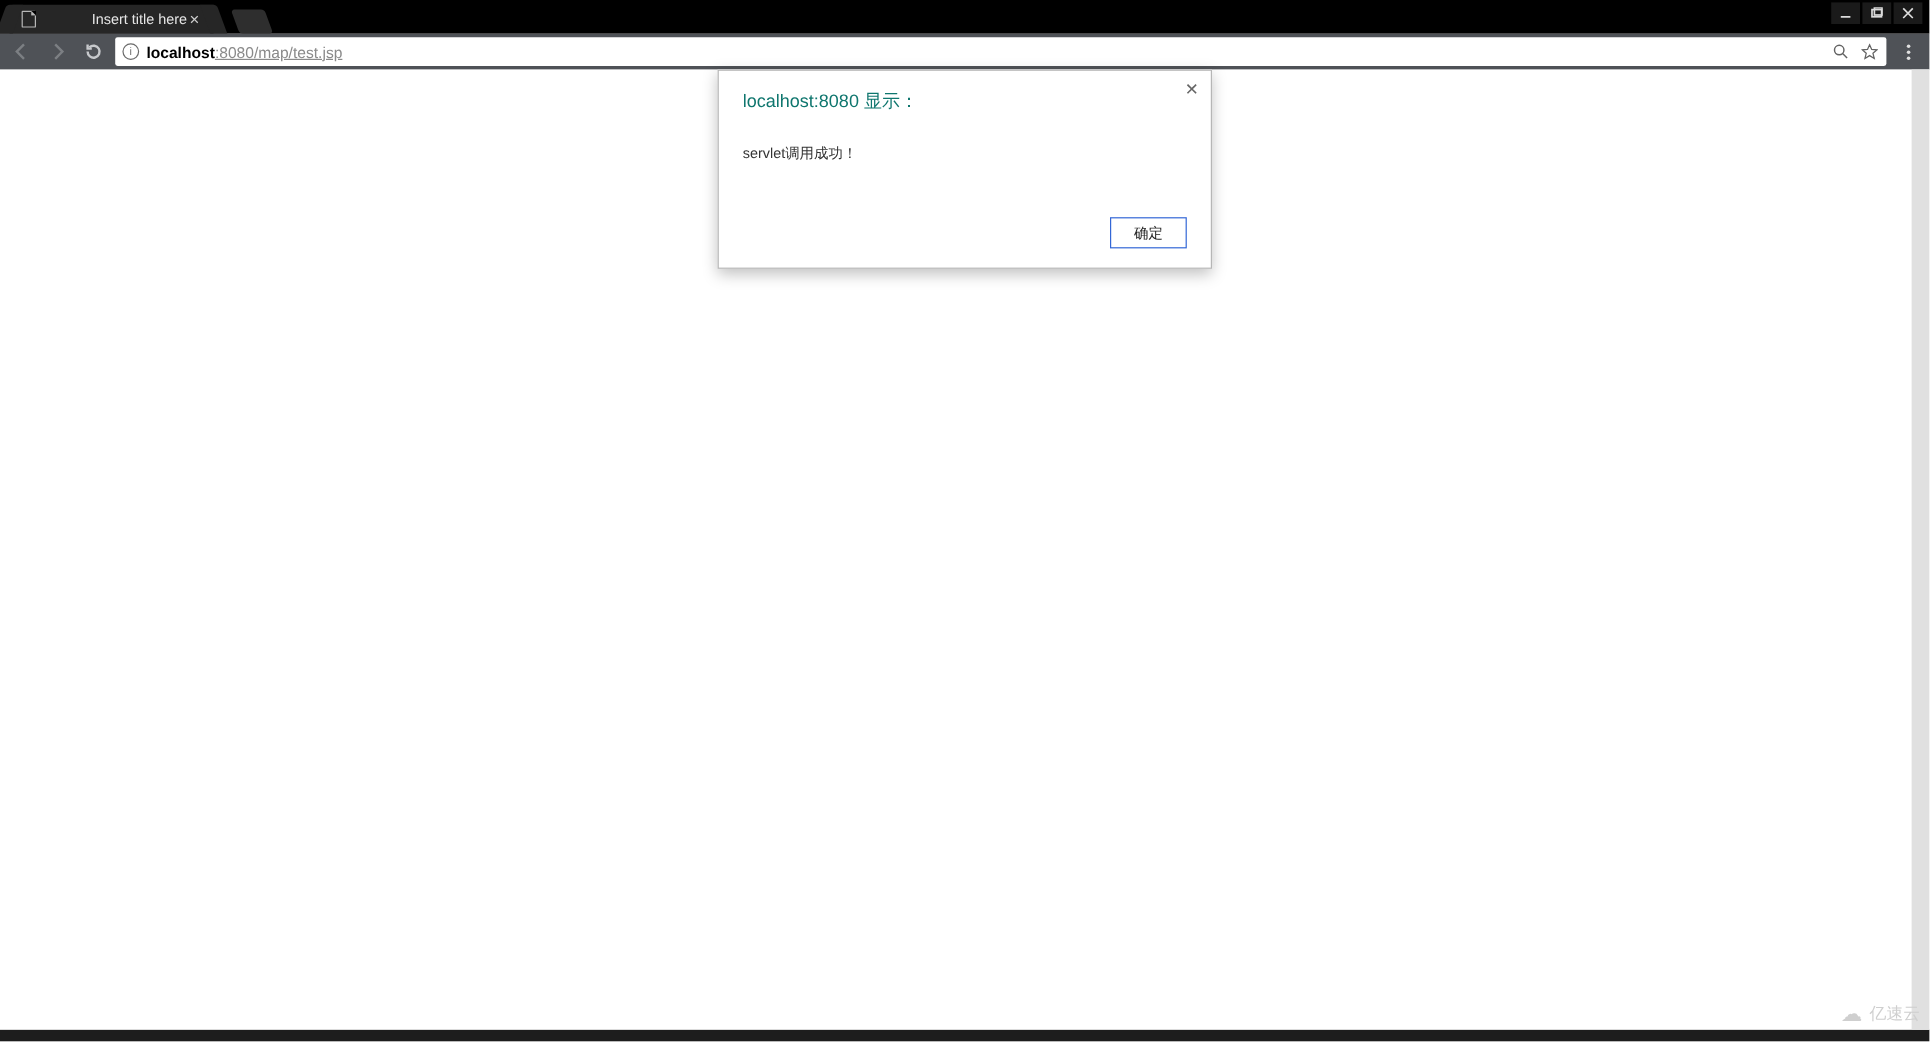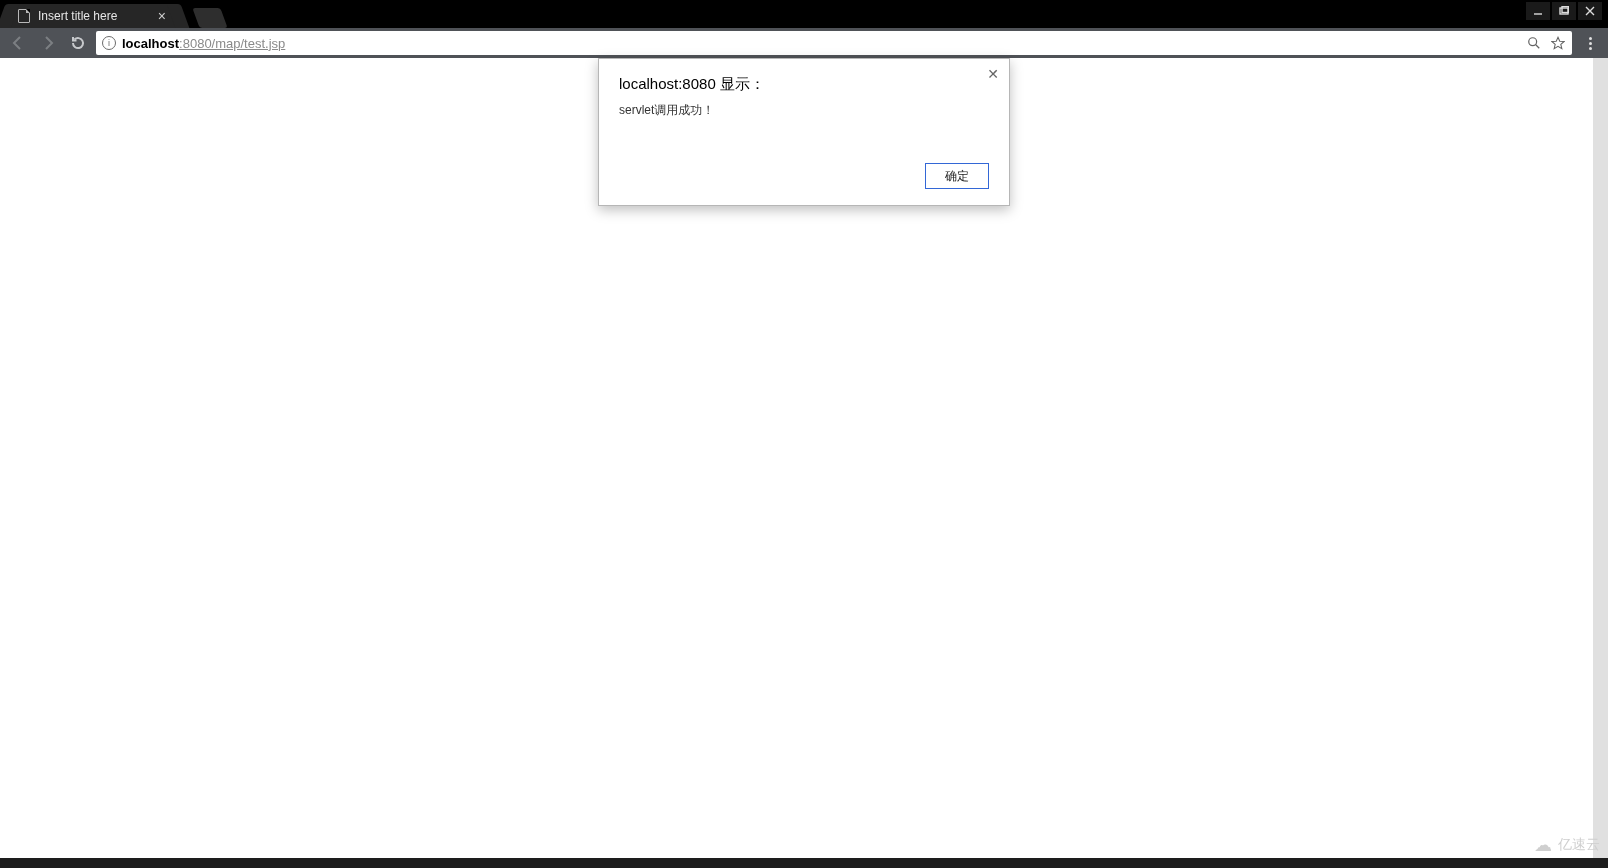--- a/index.html
+++ b/index.html
@@ -50,21 +50,21 @@
     position: relative;
     z-index: 2;
   }
   .tab .page-icon:before {
     content:"";
     position:absolute;
     top:-1px; right:-1px;
     border-top:4px solid #000;
     border-left:4px solid #b8b8b8;
   }
-  .tab .tab-title { position: relative; z-index: 2; flex:1; white-space: nowrap; overflow: hidden; }
+  .tab .tab-title { position: relative; z-index: 2; flex:1; white-space: nowrap; overflow: hidden; text-align: right; }
   .tab .tab-close {
     position: relative; z-index: 2;
     color: #cfcfcf;
     font-size: 14px;
     line-height: 1;
     cursor: pointer;
     padding: 0 2px;
   }
   .new-tab-stub {
     width: 28px; height: 20px;
@@ -160,22 +160,22 @@
     width: 412px;
     background: #ffffff;
     border: 1px solid #b6b6b6;
     box-shadow: 0 4px 12px rgba(0,0,0,0.25);
     padding: 16px 20px 16px 20px;
     font-size: 13px;
     color: #333;
   }
   .alert-title {
     font-size: 15px;
-    color: #000000;
-    margin-bottom: 8px;
+    color: #0f766e;
+    margin-bottom: 26px;
     padding-right: 20px;
   }
   .alert-close {
     position: absolute;
     top: 8px; right: 10px;
     font-size: 14px;
     color: #666;
     cursor: pointer;
     line-height: 1;
   }

